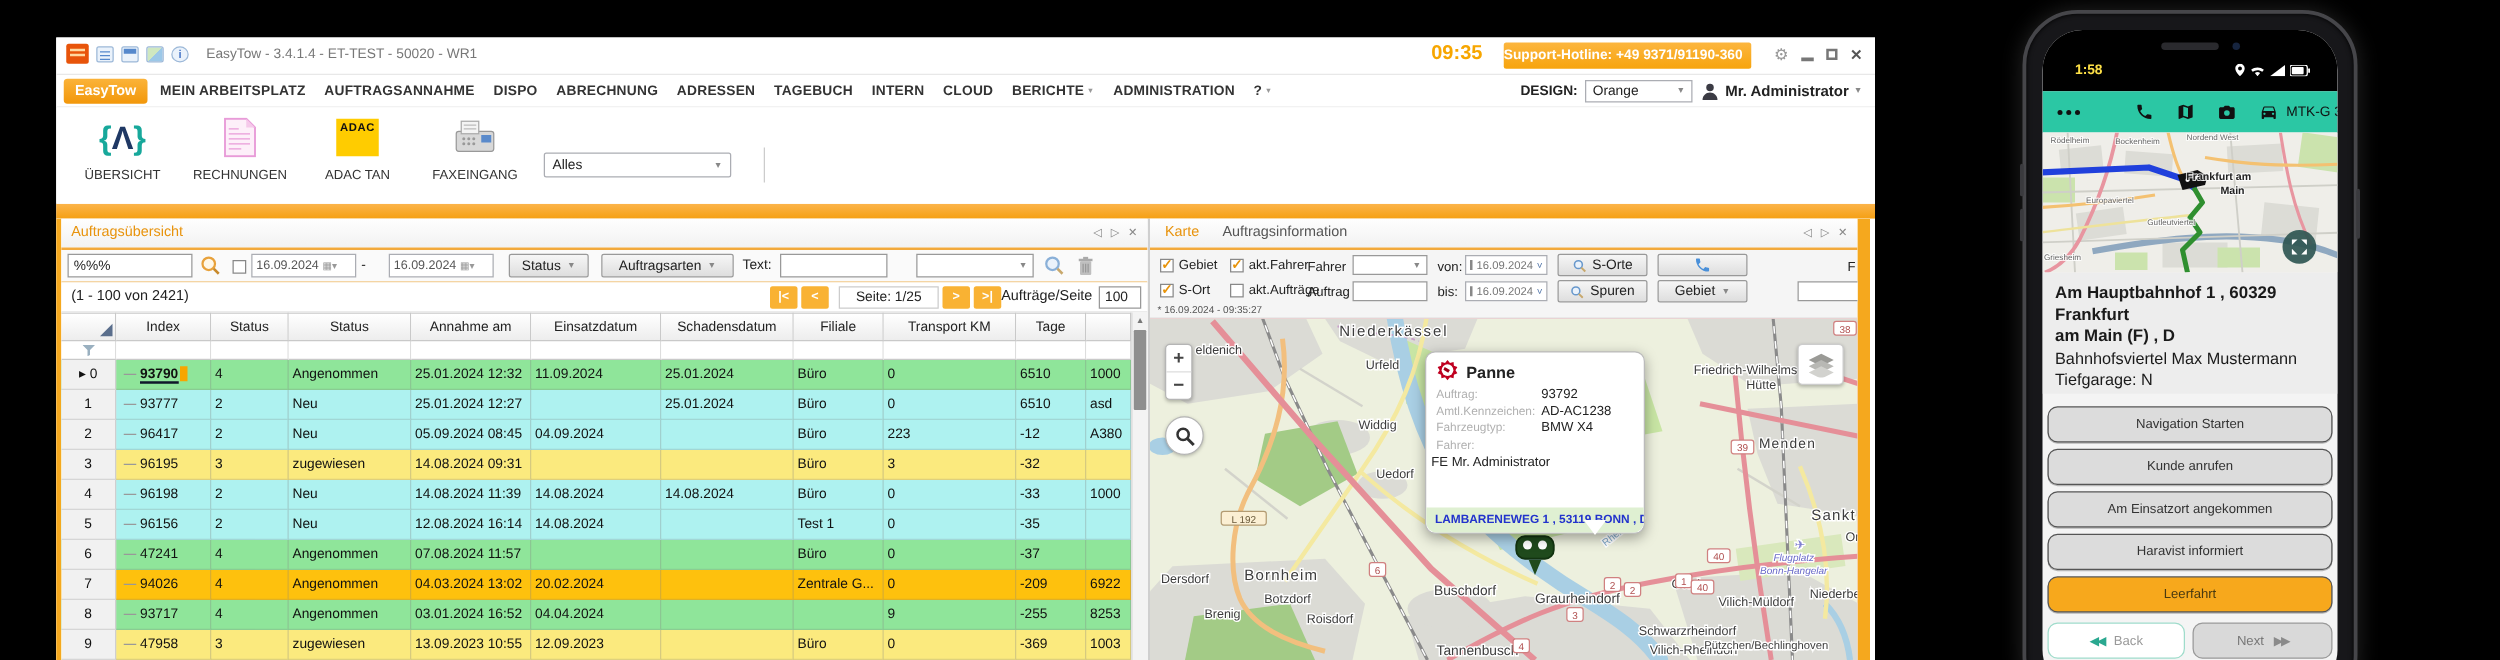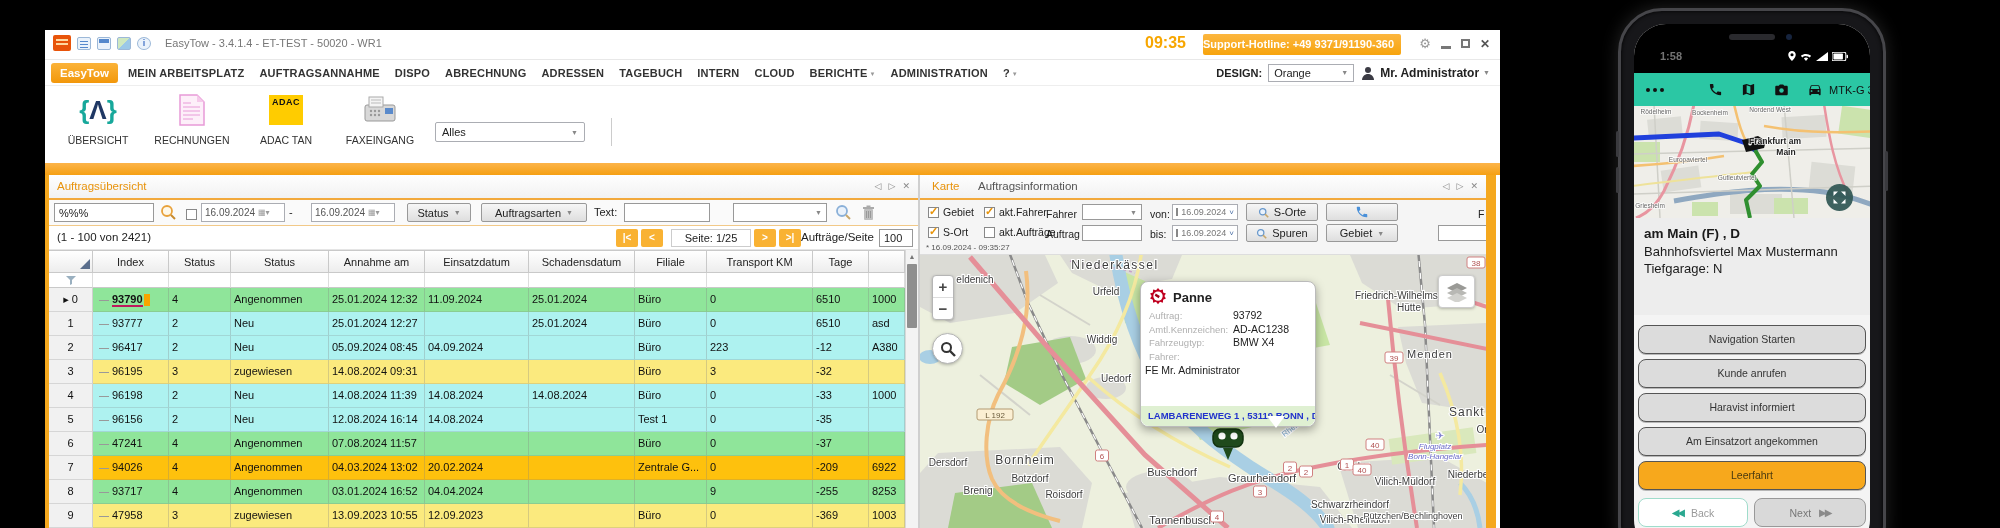--- a/index.html
+++ b/index.html
@@ -78,21 +78,21 @@
   .grid{position:absolute;left:0;top:75px;right:13px;bottom:0;overflow:hidden;font-size:11px;}
   .grid-hrow,.grid-frow,.grid-row{display:flex;}
   .grid-hrow .cell{height:23px;background:linear-gradient(#FFF,#EDEDED);border-right:1px solid #C9C9C9;border-bottom:1px solid #C9C9C9;border-top:1px solid #C9C9C9;text-align:center;line-height:22px;color:#222;position:relative;overflow:hidden;white-space:nowrap;}
   .grid-frow .cell{height:15px;background:#fff;border-right:1px solid #DDD;border-bottom:1px solid #C9C9C9;display:flex;align-items:center;justify-content:center;}
   .grid-row .cell{height:24px;border-right:1px solid rgba(130,130,130,.30);border-bottom:1px solid rgba(120,120,120,.22);line-height:23px;padding:0 3px;white-space:nowrap;overflow:hidden;color:#111;}
   .col0{width:44px}.col1{width:76px}.col2{width:62px}.col3{width:98px}.col4{width:96px}.col5{width:104px}.col6{width:106px}.col7{width:72px}.col8{width:106px}.col9{width:56px}.col10{width:36px}
   .corner::after{content:"";position:absolute;right:2px;bottom:3px;border-left:10px solid transparent;border-bottom:10px solid #5A6E8C;}
   .numcell{background:#F1F1F1;text-align:center;color:#333;padding:0!important;}
   .idxcell{padding-left:6px!important;}
   .tree-line{display:inline-block;width:10px;height:1px;background:#999;margin-right:3px;vertical-align:middle;}
-  .idx-edit{font-weight:bold;border-bottom:2px solid #be185d;}
+  .idx-edit{font-weight:bold;border-bottom:2px solid #0f172a;}
   .txt-cursor{display:inline-block;width:6px;height:12px;background:#F7A600;margin-left:1px;vertical-align:middle;}
   .green{background:#8FE59A}.cyan{background:#AEF2F0}.yellow{background:#FBEA7E}.amber{background:#FEC10D}
   .v-scroll{position:absolute;right:0;top:75px;bottom:0;width:13px;background:#F3F3F3;border-left:1px solid #D8D8D8;}
   .v-scroll .arr{height:13px;text-align:center;font-size:7px;color:#777;line-height:13px;}
   .v-scroll .thumb{position:absolute;left:1px;right:1px;top:14px;height:64px;background:#8F8F8F;border-radius:1px;}
 
   .splitter{width:2px;background:#CFCFCF;}
 
   .map-panel{position:relative;width:576px;border-right:10px solid #F5A81E;background:#fff;overflow:hidden;}
   .map-tabbar{position:relative;height:25px;background:linear-gradient(#FEFEFE,#F2F2F2);border-bottom:2px solid #F2A93C;}
@@ -123,21 +123,21 @@
   .plabel{color:#B0B0B0;font-size:9.5px;width:84px;}
   .pvalue{color:#222;font-size:10.5px;}
   .pdriver{padding-left:4px;font-size:10.5px;color:#222;margin-top:1px;}
   .pfooter{position:absolute;left:0;right:0;bottom:0;height:20px;background:#DFF0D2;color:#2233CC;font-size:9.5px;font-weight:bold;line-height:20px;padding-left:7px;border-radius:0 0 8px 8px;white-space:nowrap;overflow:hidden;}
   .truck-marker{position:absolute;left:288px;top:172px;}
 
   
   .phone{position:absolute;left:1618px;top:8px;width:268px;height:560px;background:#17171A;border:3px solid #46464A;border-radius:44px;box-shadow:0 0 18px rgba(80,80,80,.45), inset 0 0 4px #000;}
   .phone .sidebtn{position:absolute;background:#3A3A3E;border-radius:2px;}
   .screen{position:absolute;left:13px;top:13px;right:13px;bottom:13px;border-radius:32px;overflow:hidden;background:#F4F4F4;}
-  .statusbar{position:relative;height:49px;background:#000;color:#737373;}
+  .statusbar{position:relative;height:49px;background:#000;color:#fde047;}
   .statusbar .time{position:absolute;left:26px;top:26px;font-size:11px;font-weight:bold;}
   .statusbar .sticons{position:absolute;right:22px;top:27px;display:flex;gap:4px;align-items:center;}
   .notch-speaker{position:absolute;left:50%;top:10px;transform:translateX(-50%);width:46px;height:6px;background:#2A2A2E;border-radius:3px;}
   .notch-cam{position:absolute;left:50%;top:10px;transform:translateX(34px);width:6px;height:6px;background:#16243E;border-radius:50%;}
   .appbar{position:relative;height:33px;background:#2BC7A4;display:flex;align-items:center;padding:0 12px;gap:0;}
   .appbar .dots{display:flex;gap:3px;margin-right:44px;}
   .appbar .dots i{width:4px;height:4px;background:#111;border-radius:50%;}
   .appbar .aico{margin-right:18px;display:flex;align-items:center;}
   .appbar .atitle{font-size:11px;color:#111;margin-left:2px;white-space:nowrap;}
   .phone-map{position:relative;height:112px;overflow:hidden;background:#EFEEE9;}
@@ -893,29 +893,30 @@
             <g fill="#fff">
                 <path d="M2 2h6L2 8z"></path>
                 <path d="M18 2v6l-6-6z"></path>
                 <path d="M2 18v-6l6 6z"></path>
                 <path d="M18 18h-6l6-6z"></path>
               </g>
           </svg>
         </div>
       </div>
       <div class="phone-info">
+        <div class="pi-bold">Am Hauptbahnhof 1 , 60329 Frankfurt</div>
         <div class="pi-bold">am Main (F) , D</div>
         <div class="pi-reg">Bahnhofsviertel Max Mustermann</div>
         <div class="pi-reg">Tiefgarage: N</div>
       </div>
       <div class="phone-buttons">
           <div class="pbtn gray">Navigation Starten</div>
           <div class="pbtn gray">Kunde anrufen</div>
+          <div class="pbtn gray">Am Einsatzort angekommen</div>
           <div class="pbtn gray">Haravist informiert</div>
-          <div class="pbtn gray">Am Einsatzort angekommen</div>
           <div class="pbtn orange">Leerfahrt</div>
         </div>
       <div class="backnext">
         <div class="bn back">
           <span class="arr">◀◀</span>
           <span>Back</span>
         </div>
         <div class="bn next">
           <span>Next</span>
           <span class="arr">▶▶</span>

